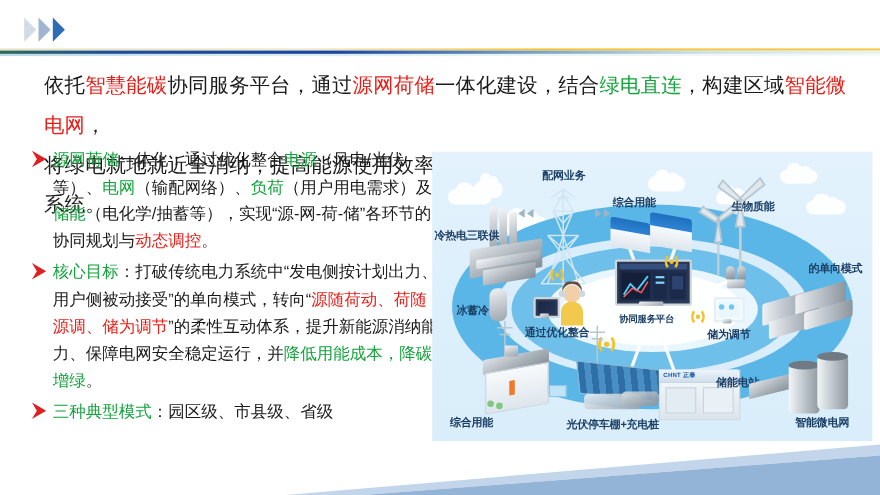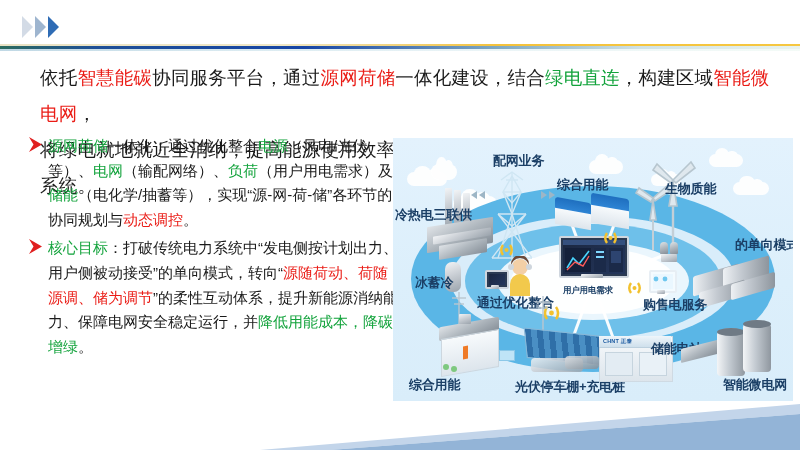--- a/index.html
+++ b/index.html
@@ -56,21 +56,21 @@
   .ring-mid{position:absolute;left:72px;top:86px;width:256px;height:114px;
       border-radius:50%;background:#6ec0ea;}
   .ring-mid-in{position:absolute;left:104px;top:104px;width:192px;height:78px;
       border-radius:50%;background:#eaf6fd;}
   .ring-core{position:absolute;left:118px;top:110px;width:164px;height:66px;
       border-radius:50%;background:#ffffff;opacity:.92;}
 
   .spoke{position:absolute;background:#ffffff;opacity:.95;height:3px;transform-origin:0 50%;}
 
   .node{position:absolute;}
-  .nlabel{position:absolute;font-size:13px;line-height:9px;color:#1b3f66;
+  .nlabel{position:absolute;font-size:10px;line-height:9px;color:#1b3f66;
      font-weight:700;white-space:nowrap;letter-spacing:-.2px;}
 
   
   .blk{position:absolute;background:linear-gradient(160deg,#f2f4f6 0%,#c9ced4 45%,#9aa3ac 100%);
        border-radius:1px;}
   .blk.d{background:linear-gradient(160deg,#dfe3e7 0%,#aeb6bd 50%,#858e97 100%);}
   .blue-roof{position:absolute;background:linear-gradient(180deg,#1f6fbf 0%,#2f86d6 100%);border-radius:3px 3px 0 0;}
   .white-body{position:absolute;background:linear-gradient(180deg,#f7fafc 0%,#dde5ec 100%);}
   .tower{position:absolute;background:linear-gradient(90deg,#eef1f4 0%,#c3c9d0 40%,#8d959d 100%);}
   .sig{position:absolute;}
@@ -112,20 +112,26 @@
       <div class="btext"><span style="color: rgb(19, 163, 60);">源网荷储</span><span style="color: rgb(26, 26, 26);">一体化：通过优化整合</span><span style="color: rgb(19, 163, 60);">电源</span><span style="color: rgb(26, 26, 26);">（风电/光伏等）、</span><span style="color: rgb(19, 163, 60);">电网</span><span style="color: rgb(26, 26, 26);">（输配网络）、</span><span style="color: rgb(19, 163, 60);">负荷</span><span style="color: rgb(26, 26, 26);">（用户用电需求）及</span><span style="color: rgb(19, 163, 60);">储能</span><span style="color: rgb(26, 26, 26);">（电化学/抽蓄等），实现“源-网-荷-储”各环节的协同规划与</span><span style="color: rgb(234, 28, 22);">动态调控</span><span style="color: rgb(26, 26, 26);">。</span></div>
     </div>
 
     <div class="bullet">
       <svg class="arrow" viewBox="0 0 16 17">
         <path d="M1 1 L14 8.5 L1 16 L5.5 8.5 Z" fill="#e02020"></path>
       </svg>
       <div class="btext"><span style="color: rgb(19, 163, 60);">核心目标</span><span style="color: rgb(26, 26, 26);">：打破传统电力系统中“发电侧按计划出力、用户侧被动接受”的单向模式，转向“</span><span style="color: rgb(234, 28, 22);">源随荷动、荷随源调、储为调节</span><span style="color: rgb(26, 26, 26);">”的柔性互动体系，提升新能源消纳能力、保障电网安全稳定运行，并</span><span style="color: rgb(19, 163, 60);">降低用能成本，降碳增绿</span><span style="color: rgb(26, 26, 26);">。</span></div>
     </div>
 
+    <div class="bullet">
+      <svg class="arrow" viewBox="0 0 16 17">
+        <path d="M1 1 L14 8.5 L1 16 L5.5 8.5 Z" fill="#e02020"></path>
+      </svg>
+      <div class="btext"><span style="color: rgb(19, 163, 60);">三种典型模式</span><span style="color: rgb(26, 26, 26);">：园区级、市县级、省级</span></div>
+    </div>
 
   </div>
 
   <div class="illus">
     <div class="sky"></div>
 
     <div class="cloud" style="left: 14px; top: 34px; width: 40px; height: 14px; border-radius: 14px;">
         <span style="position: absolute; background: rgb(255, 255, 255); border-radius: 50%; left: 7.2px; top: -6.3px; width: 16.8px; height: 15.4px;"></span>
         <span style="position: absolute; background: rgb(255, 255, 255); border-radius: 50%; left: 20px; top: -3.5px; width: 13.6px; height: 12.6px;"></span>
       </div>
@@ -262,33 +268,33 @@
           <polyline points="4,30 12,22 20,26 26,16" stroke="#ff5b5b" stroke-width="1.4" fill="none"></polyline>
           <rect x="31" y="8" width="12" height="24" fill="#1b2a49"></rect>
           <rect x="46" y="8" width="14" height="24" fill="#1b2a49"></rect>
           <rect x="33" y="11" width="8" height="2" fill="#7fd7ff"></rect>
           <rect x="33" y="16" width="8" height="2" fill="#7fd7ff"></rect>
           <rect x="48" y="11" width="10" height="12" fill="#2d4470"></rect>
         </svg>
       </div>
       <div class="blk" style="left:22px;top:38px;width:22px;height:4px;"></div>
     </div>
-    <div class="nlabel" style="left:170px;top:148px;font-size:8.5px;">用户用电需求</div>
+    <div class="nlabel" style="left:170px;top:148px;font-size:8.5px;">协同服务平台</div>
 
     <div class="node" style="left:256px;top:128px;width:30px;height:34px;">
       <div class="monitor" style="left:0;top:4px;width:24px;height:19px;border-color:#e7eef4;background:#f4fbff;">
         <div class="scr" style="background:#eaf7ff;"></div>
       </div>
       <svg width="24" height="19" viewBox="0 0 24 19" style="position:absolute;left:0;top:4px;">
         <circle cx="7" cy="9" r="2.4" fill="#6fc7ef"></circle>
           <circle cx="16" cy="9" r="2.4" fill="#6fc7ef"></circle>
       </svg>
       <div class="blk" style="left:8px;top:24px;width:8px;height:4px;"></div>
     </div>
-    <div class="nlabel" style="left:250px;top:162px;">购售电服务</div>
+    <div class="nlabel" style="left:250px;top:162px;">储为调节</div>
 
     <div class="node" style="left:266px;top:100px;width:22px;height:26px;">
       <div class="blk d" style="left:1px;top:4px;width:8px;height:12px;border-radius:4px 4px 1px 1px;"></div>
       <div class="blk d" style="left:11px;top:4px;width:8px;height:12px;border-radius:4px 4px 1px 1px;"></div>
       <div class="blk" style="left:2px;top:16px;width:16px;height:8px;"></div>
     </div>
 
     <div class="sig" style="left:208px;top:92px;">
       <svg width="20" height="16" viewBox="0 0 20 16">
           <g fill="none" stroke="#f2c12e" stroke-width="2.4">

